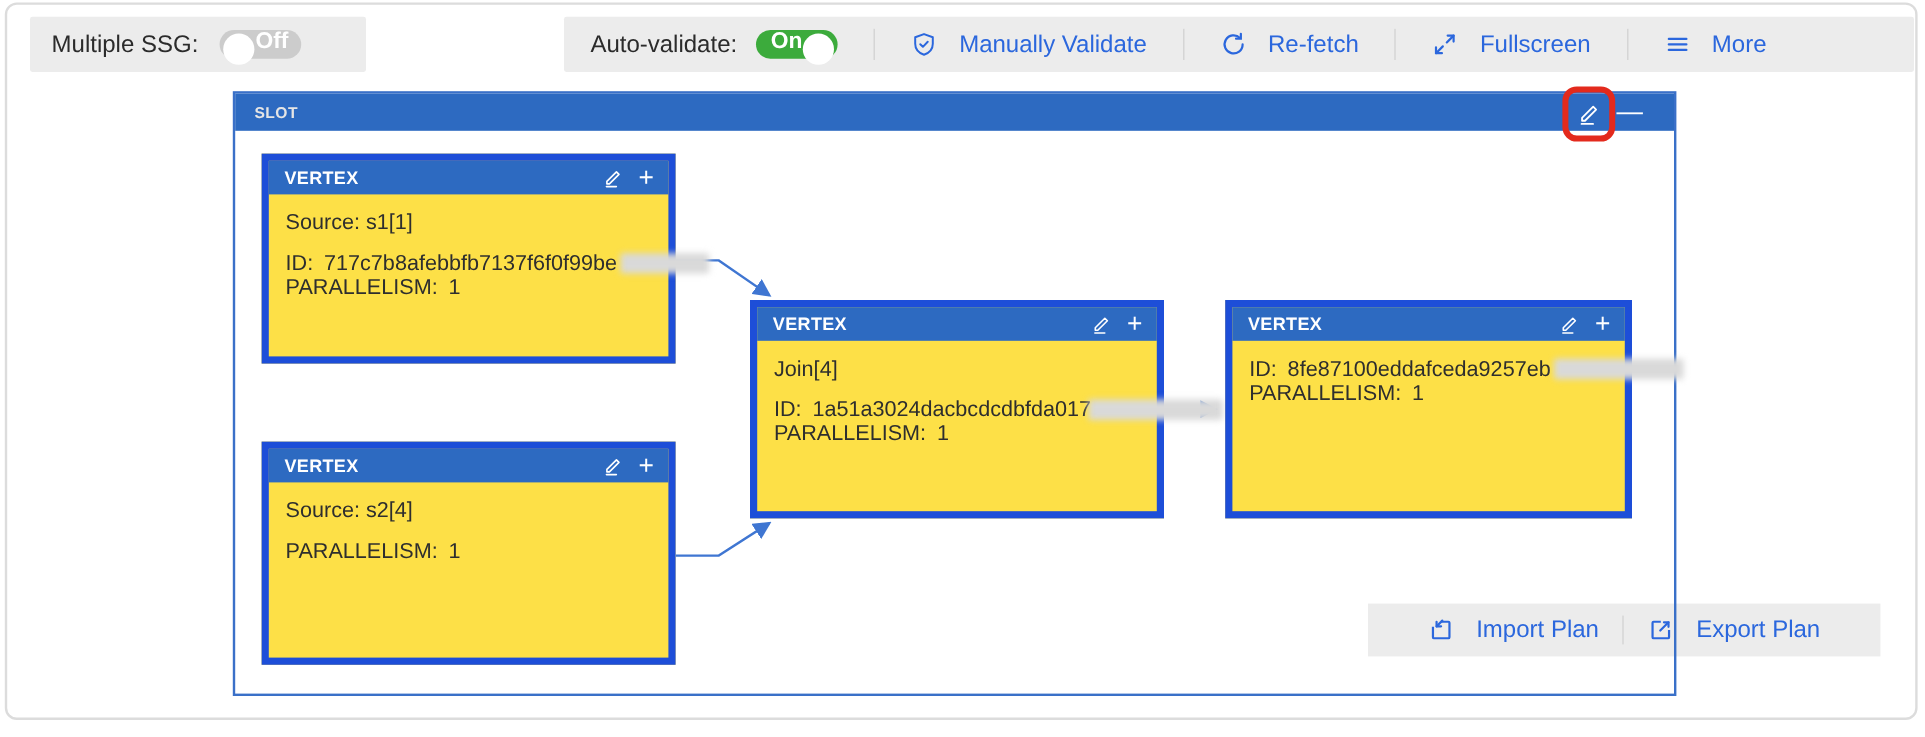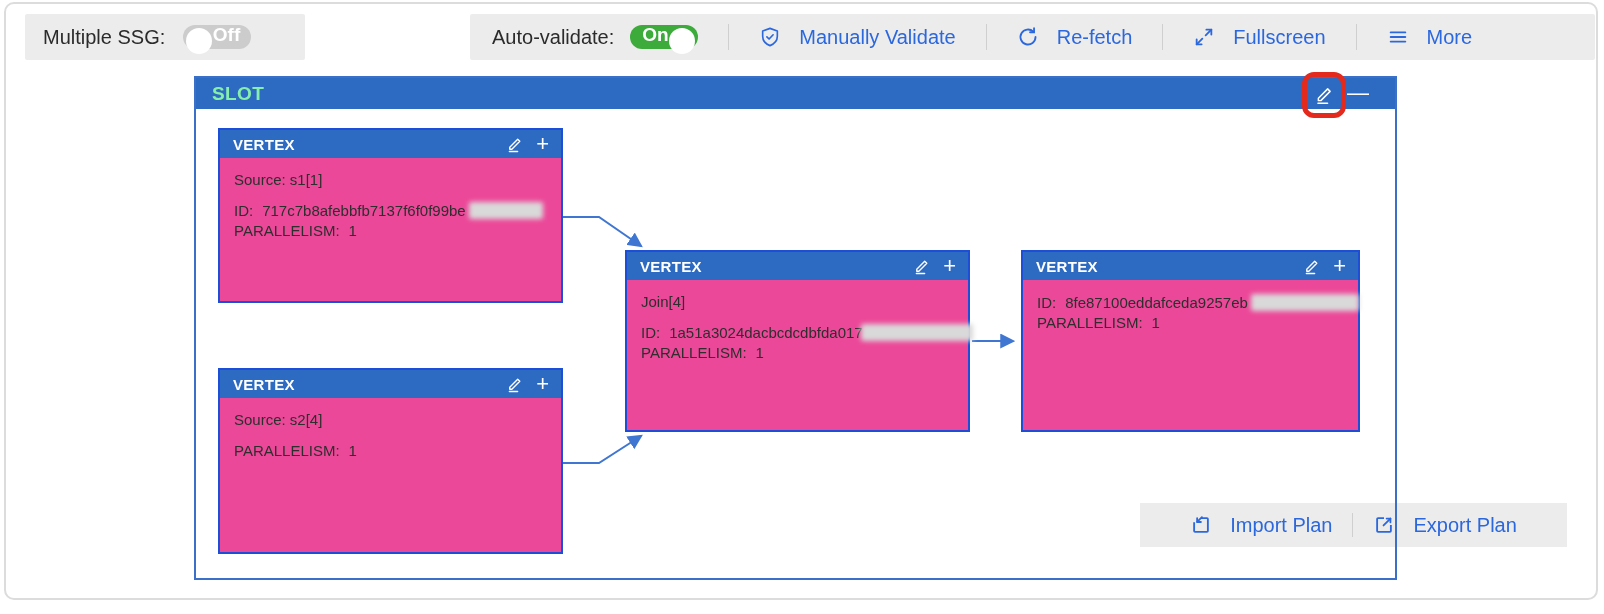--- a/index.html
+++ b/index.html
@@ -29,41 +29,41 @@
   .tool-btn { display:flex; align-items:center; gap:18px; color:#2b67dd; font-size:20px;
               white-space:nowrap; cursor:pointer; background:none; border:none;
               font-family:inherit; }
   .tool-btn svg { flex:none; }
 
   
   .slot { position:absolute; left:194px; top:76px; width:1203px; height:504px;
           border:2px solid #3a70c8; z-index:2; }
   .slot-header { position:relative; height:31px; background:#2d6ac1; display:flex; align-items:center;
                  padding:0 16px; }
-  .slot-title { color:#86efac; font-weight:bold; font-size:19px; letter-spacing:.4px; }
+  .slot-title { color:#e5e5e5; font-weight:bold; font-size:13px; letter-spacing:.4px; }
   .slot-edit  { position:absolute; right:58px; top:3px; width:26px; height:26px; display:flex;
                 align-items:center; justify-content:center; cursor:pointer; background:none; border:none; }
   .slot-minus { position:absolute; right:26px; top:1px; color:#fff; font-size:22px; cursor:pointer;
                 background:none; border:none; line-height:28px; }
   .ring { position:absolute; left:1106px; top:-6px; width:44px; height:46px;
           border:5px solid #e32a1d; border-radius:12px; z-index:5; }
 
   
-  .vertex { position:absolute; background:#ec4899; border:2px solid #1d4ed8; z-index:3; }
+  .vertex { position:absolute; background:#fde047; border:6px solid #1d4ed8; z-index:3; }
   .v1 { left:218px;  top:128px; width:345px; height:175px; }
   .v2 { left:218px;  top:368px; width:345px; height:186px; }
   .v3 { left:625px;  top:250px; width:345px; height:182px; }
   .v4 { left:1021px; top:250px; width:339px; height:182px; }
   .vertex-header { height:28px; background:#2d6ac1; display:flex; align-items:center;
                    justify-content:space-between; padding:0 12px 0 13px; }
   .vertex-title { color:#fff; font-weight:bold; font-size:15px; letter-spacing:.3px; }
   .vh-icons { display:flex; align-items:center; gap:12px; }
   .vh-icons button { background:none; border:none; cursor:pointer; display:flex; align-items:center; }
   .plus { color:#fff; font-size:22px; line-height:1; font-weight:normal; }
-  .vertex-body { padding:13px 14px 0 14px; font-size:15px; color:#2e2e2e; }
+  .vertex-body { padding:13px 14px 0 14px; font-size:18px; color:#2e2e2e; }
   .v-name { margin-bottom:13px; }
   .v-line { line-height:20px; white-space:nowrap; }
   .v-label { font-weight:normal; margin-right:9px; }
   .redact { display:inline-block; height:17px; background:#d9d9d9; border-radius:2px;
             filter:blur(2.5px); vertical-align:-3px; margin-left:3px; }
   .r1 { width:74px; } .r2 { width:70px; } .r3 { width:112px; margin-left:-2px; } .r4 { width:108px; }
 
   
   .edges { position:absolute; left:0; top:0; width:1604px; height:614px; z-index:2;
            pointer-events:none; }

